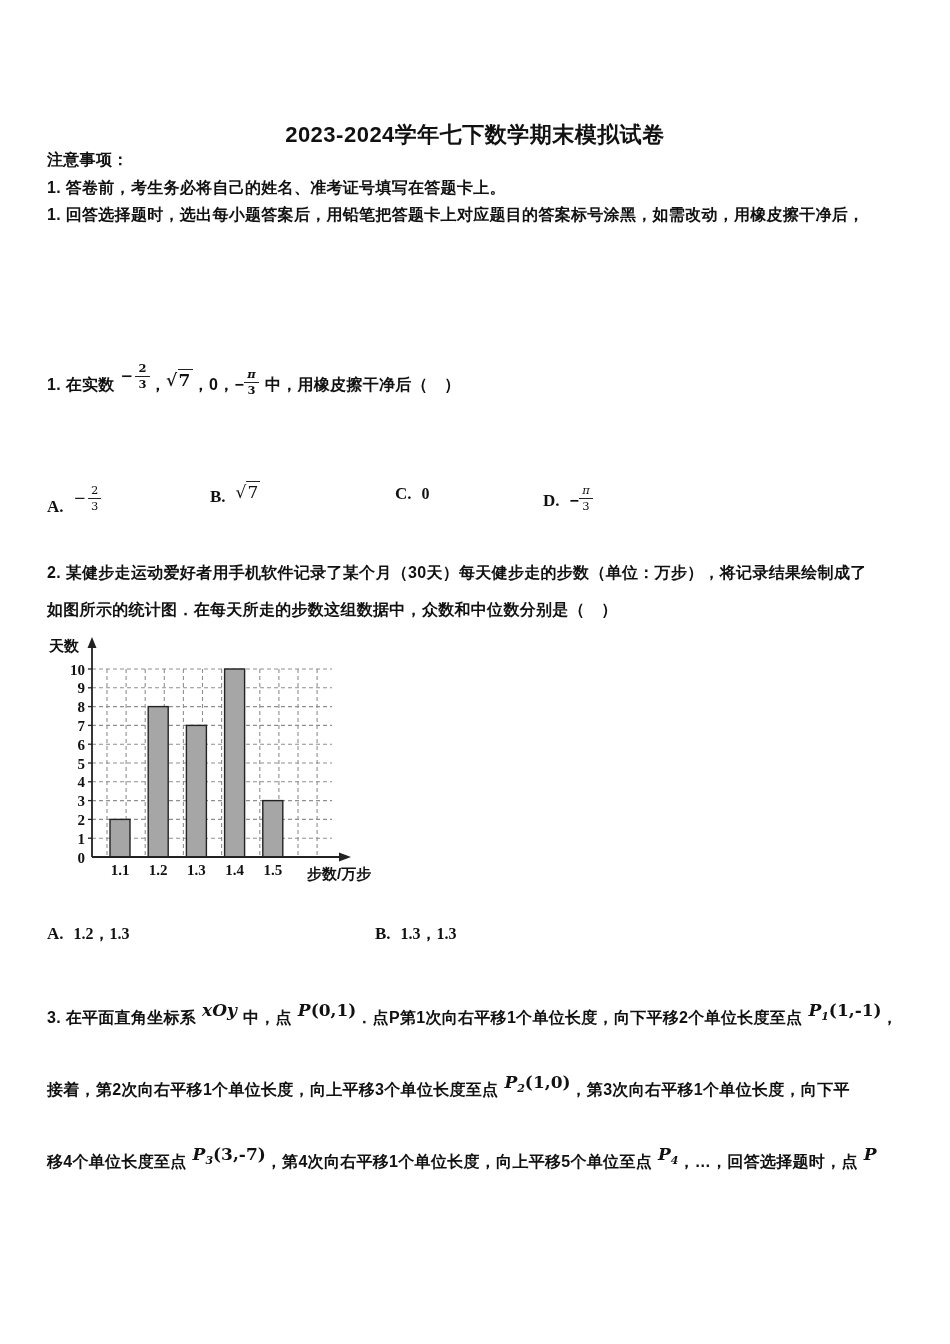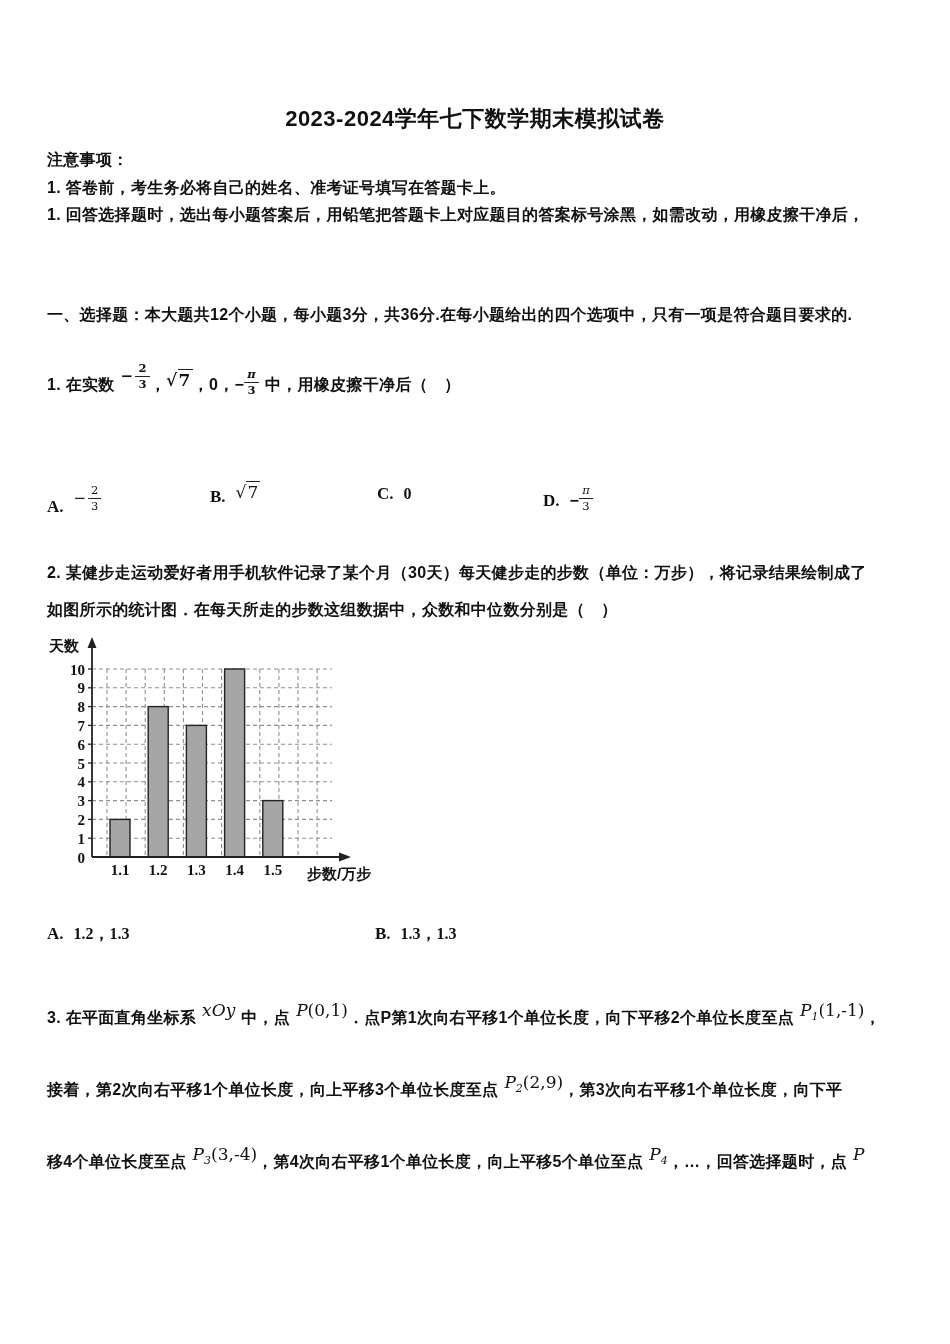--- a/index.html
+++ b/index.html
@@ -4,54 +4,53 @@
 <style>
   html,body{margin:0;padding:0;background:#ffffff;}
   .page{
     position:relative;width:950px;height:1344px;background:#ffffff;
     font-family:"Liberation Sans",sans-serif;color:#111;overflow:hidden;
   }
   .abs{position:absolute;left:47px;white-space:nowrap;}
   .cn{font-weight:700;font-size:16px;letter-spacing:0.3px;}
   .title{left:0;right:0;text-align:center;font-size:22px;font-weight:700;letter-spacing:0.5px;}
   
-  .math{font-family:"DejaVu Serif",serif;font-size:17px;font-weight:400;letter-spacing:0;text-align:right;}
+  .math{font-family:"DejaVu Serif",serif;font-size:17px;font-weight:700;letter-spacing:0;text-align:right;}
   .it{font-style:italic;}
   .m-up{vertical-align:7px;}
   .math sub{font-size:11px;vertical-align:-4px;font-style:italic;}
   .frac{display:inline-flex;align-items:center;vertical-align:9px;
         font-family:"DejaVu Serif",serif;line-height:1;}
   .frac .fsign{font-size:15px;margin-right:2px;}
   .fstack{display:inline-flex;flex-direction:column;align-items:center;font-size:11.5px;line-height:1.15;}
   .fnum{border-bottom:1.3px solid #222;padding:0 3px 1px;}
   .fden{padding-top:1px;}
   .frac-hi{vertical-align:12px;}
   .sqrt{display:inline-block;vertical-align:4px;font-family:"DejaVu Serif",serif;font-size:17px;line-height:1;}
   .rtop{border-top:1.4px solid #222;padding:0 2px 0 1px;}
   
   .optlabel{font-family:"Liberation Serif",serif;font-weight:700;font-size:17px;margin-right:10px;}
   .optval{font-family:"Liberation Serif",serif;font-weight:600;font-size:16px;}
   .opt{position:absolute;top:0;white-space:nowrap;}
-  .q1opts .pA{left:47px;} .q1opts .pB{left:210px;text-align:center;} .q1opts .pC{left:377px;} .q1opts .pD{left:543px;}
+  .q1opts .pA{left:47px;} .q1opts .pB{left:210px;text-align:center;} .q1opts .pC{left:395px;} .q1opts .pD{left:543px;}
   .q2opts .pA{left:47px;} .q2opts .pB{left:375px;}
   .optrow{position:absolute;left:0;width:950px;height:28px;}
   .gap{display:inline-block;width:6px;}
 </style>
 </head>
 <body>
 
 <div class="page">
 
-  <div class="abs title" style="top:104px;">2023-2024学年七下数学期末模拟试卷</div>
+  <div class="abs title" style="top:120px;">2023-2024学年七下数学期末模拟试卷</div>
 
   <div class="abs cn" style="top:150px;">注意事项：</div>
   <div class="abs cn" style="top:178px;">1. 答卷前，考生务必将自己的姓名、准考证号填写在答题卡上。</div>
   <div class="abs cn" style="top:205px;">1. 回答选择题时，选出每小题答案后，用铅笔把答题卡上对应题目的答案标号涂黑，如需改动，用橡皮擦干净后，</div>
 
-  <div class="abs cn" style="top:305px;">一、选择题：本大题共12个小题，每小题3分，共36分.在每小题给出的四个选项中，只有一项是符合题目要求的.</div>
 
   <div class="abs cn" style="top:362px;">
     <span>1. </span><span>在实数</span><span class="gap"></span><span class="frac">
         <span class="fsign">−</span>
         <span class="fstack">
           <span class="fnum">2</span>
           <span class="fden">3</span>
         </span>
       </span><span>，</span><span class="sqrt"><span>√</span><span class="rtop">7</span></span><span>，0，−</span><span class="frac frac-hi">
         <span class="fstack">
@@ -148,19 +147,19 @@
 
   <div class="optrow q2opts" style="top:924px;">
     <span class="opt pA"><span class="optlabel">A.</span><span class="optval">1.2，1.3</span></span>
     <span class="opt pB"><span class="optlabel">B.</span><span class="optval">1.3，1.3</span></span>
   </div>
 
   <div class="abs cn" style="top:1000px;">
     <span>3. </span><span>在平面直角坐标系</span><span class="gap"></span><span class="math it m-up">xOy</span><span class="gap"></span><span>中，点</span><span class="gap"></span><span class="math m-up"><span class="it">P</span><span>(0,1)</span></span><span>．点P第1次向右平移1个单位长度，向下平移2个单位长度至点</span><span class="gap"></span><span class="math m-up"><span class="it">P</span><sub>1</sub><span>(1,-1)</span></span><span>，</span>
   </div>
   <div class="abs cn" style="top:1072px;">
-    <span>接着，第2次向右平移1个单位长度，向上平移3个单位长度至点</span><span class="gap"></span><span class="math m-up"><span class="it">P</span><sub>2</sub><span>(2,9)</span></span><span>，第3次向右平移1个单位长度，向下平</span>
+    <span>接着，第2次向右平移1个单位长度，向上平移3个单位长度至点</span><span class="gap"></span><span class="math m-up"><span class="it">P</span><sub>2</sub><span>(1,0)</span></span><span>，第3次向右平移1个单位长度，向下平</span>
   </div>
   <div class="abs cn" style="top:1144px;">
-    <span>移4个单位长度至点</span><span class="gap"></span><span class="math m-up"><span class="it">P</span><sub>3</sub><span>(3,-4)</span></span><span>，第4次向右平移1个单位长度，向上平移5个单位至点</span><span class="gap"></span><span class="math m-up"><span class="it">P</span><sub>4</sub></span><span>，…，回答选择题时，点</span><span class="gap"></span><span class="math it m-up">P</span>
+    <span>移4个单位长度至点</span><span class="gap"></span><span class="math m-up"><span class="it">P</span><sub>3</sub><span>(3,-7)</span></span><span>，第4次向右平移1个单位长度，向上平移5个单位至点</span><span class="gap"></span><span class="math m-up"><span class="it">P</span><sub>4</sub></span><span>，…，回答选择题时，点</span><span class="gap"></span><span class="math it m-up">P</span>
   </div>
 
 </div>
 
 </body></html>

